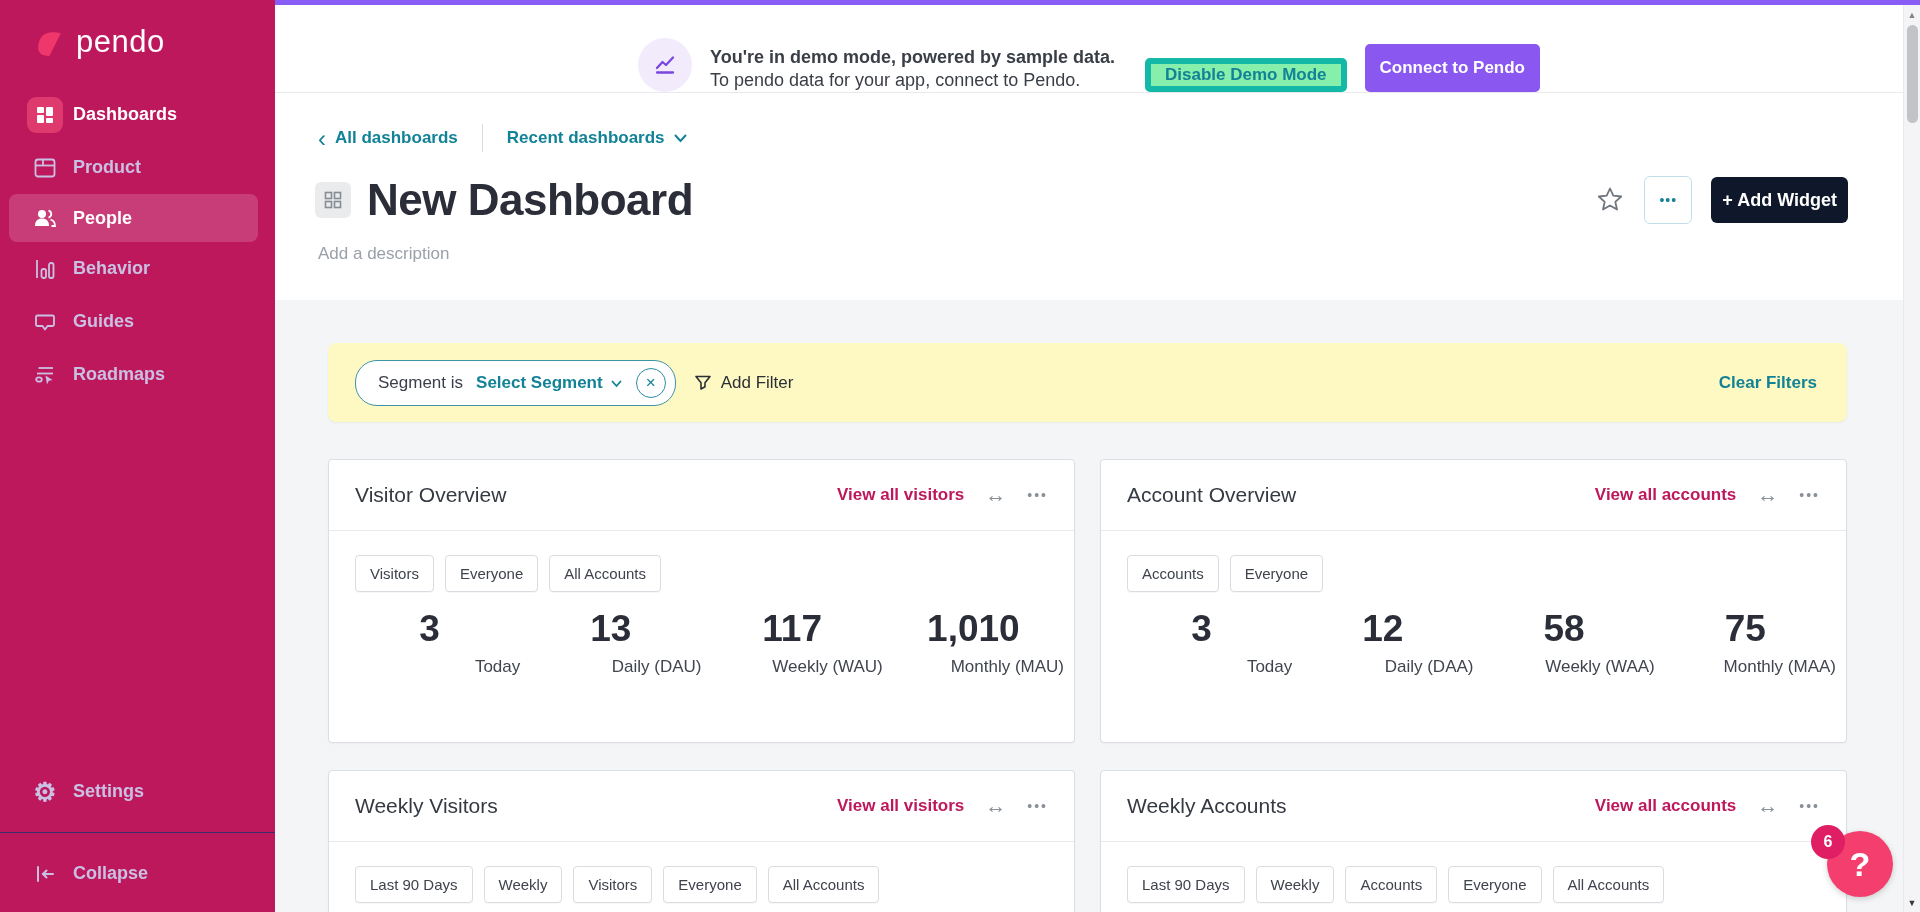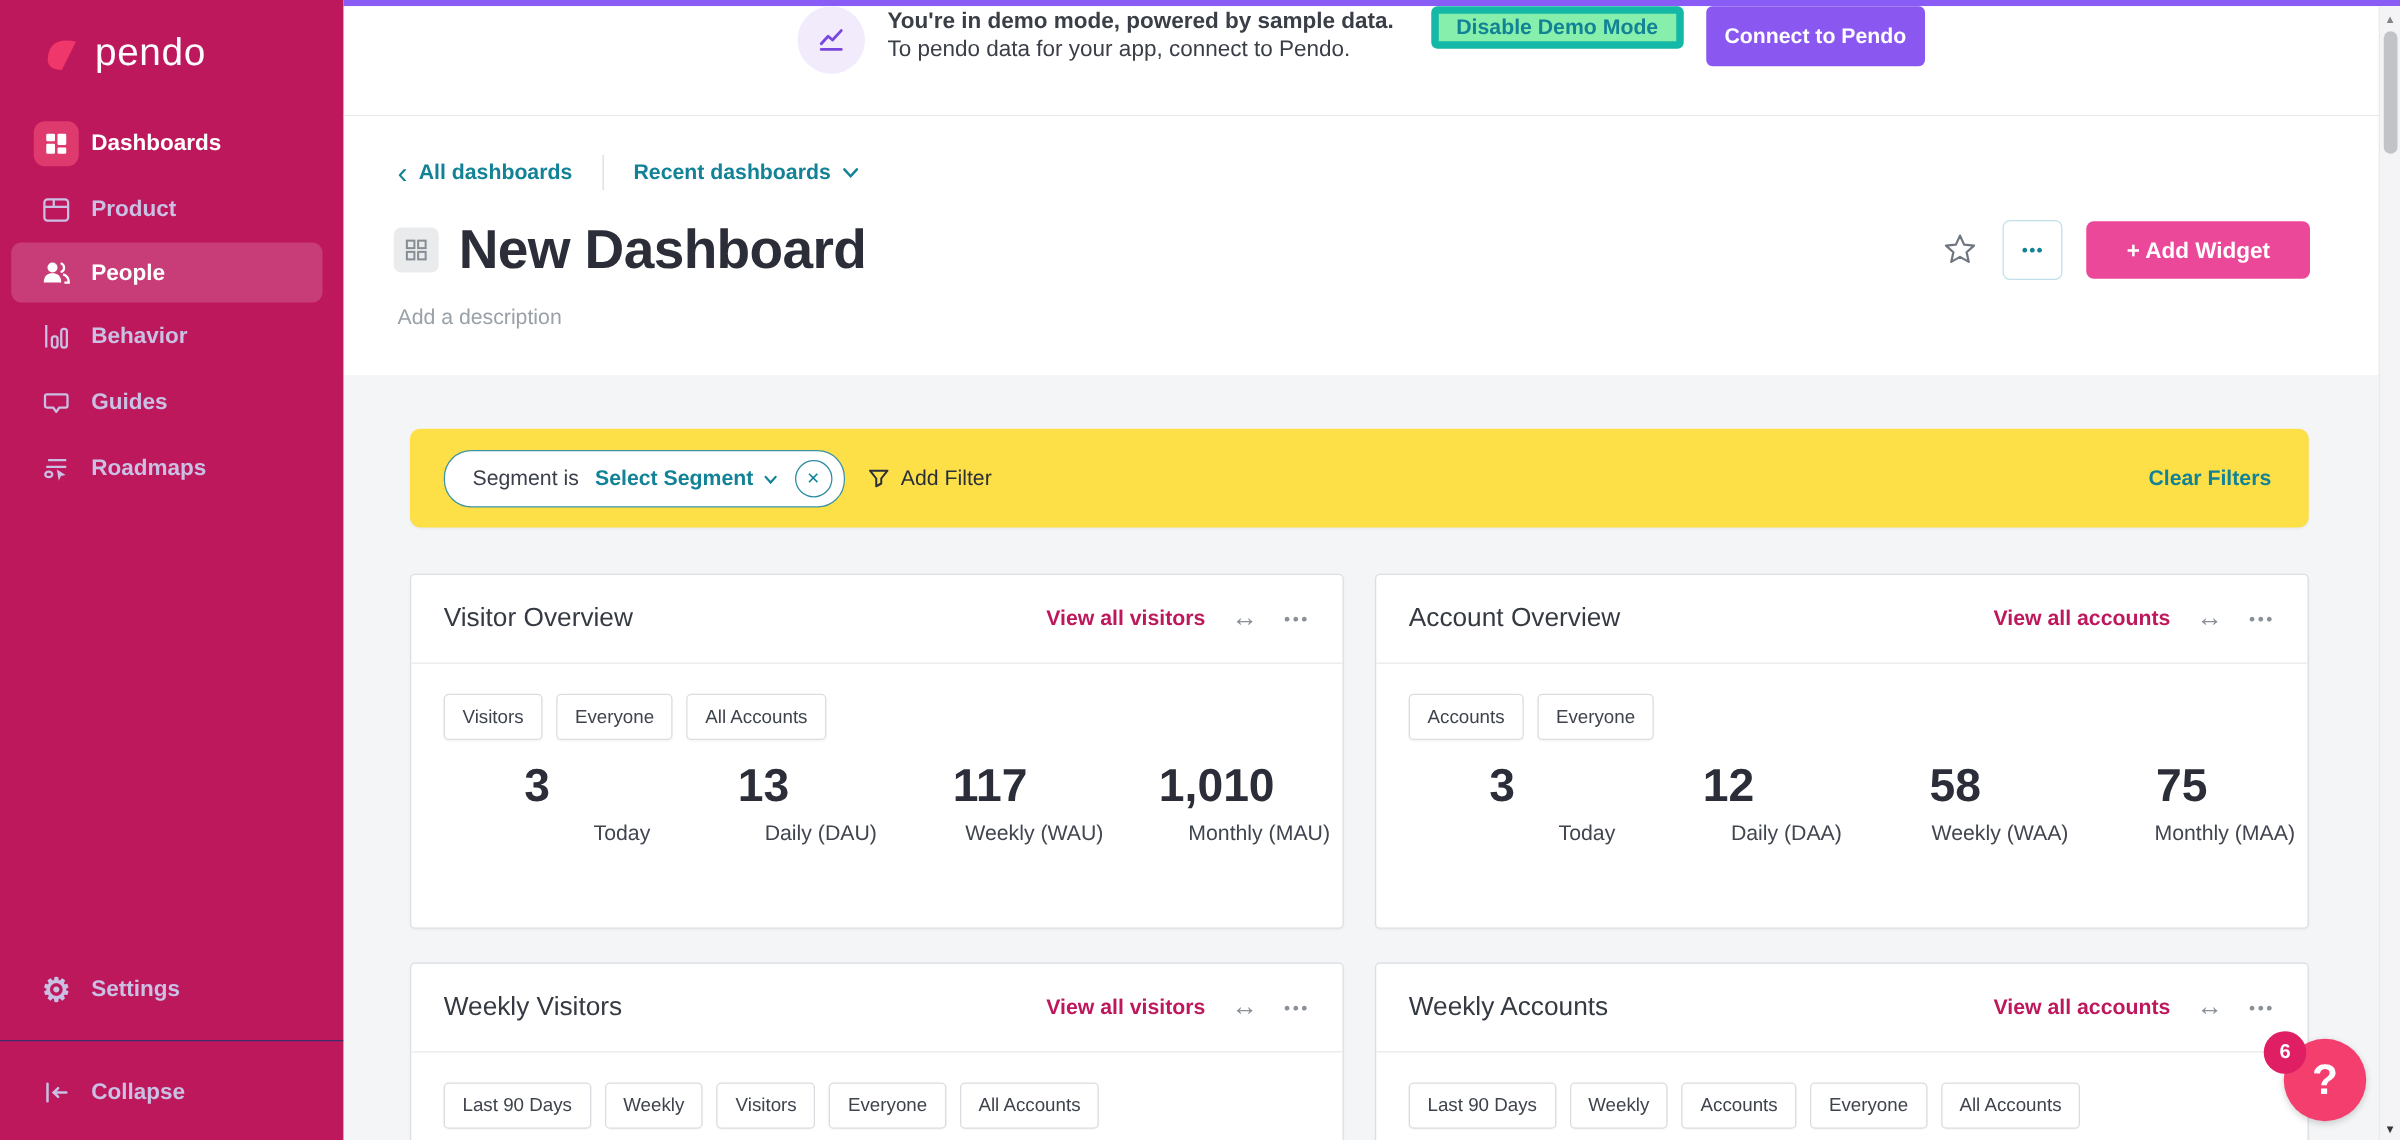--- a/index.html
+++ b/index.html
@@ -17,45 +17,45 @@
   .nav-item.active{background:rgba(255,255,255,.16);margin:0 17px 0 9px;border-radius:8px;padding-left:18px;height:48px;color:#FFFFFF;font-weight:700;}
   .dash-badge{width:36px;height:36px;background:#DE3A6E;border-radius:9px;display:flex;align-items:center;justify-content:center;}
   .sidebar-bottom{margin-top:auto;padding-bottom:12px;}
   .sb-divider{height:1px;background:#3D2C6B;margin:14px 0;}
   .gear-glyph{font-size:26px;line-height:1;color:#C9C0E4;}
 
   
   .main{position:absolute;left:275px;top:0;width:1645px;height:912px;background:#fff;}
   .topbar{height:5px;background:#8A5CF6;}
 
-  .demo-banner{height:87px;background:#fff;border-bottom:1px solid #E9EAEC;display:flex;align-items:flex-start;justify-content:center;padding-right:17px;}
+  .demo-banner{height:87px;background:#fff;border-bottom:1px solid #E9EAEC;display:flex;align-items:flex-end;justify-content:center;padding-right:17px;}
   .banner-icon{width:54px;height:54px;border-radius:50%;background:#F2EBFC;display:flex;align-items:center;justify-content:center;margin-right:18px;}
   .banner-text{margin-right:30px;}
   .banner-title{font-size:18px;font-weight:700;color:#3A3E46;line-height:23px;}
   .banner-sub{font-size:18px;font-weight:400;color:#3A3E46;line-height:23px;}
   .btn-outline-teal{background:#86efac;border:6px solid #14b8a6;color:#128297;font-family:inherit;font-size:17px;font-weight:700;border-radius:5px;height:34px;padding:0 14px;cursor:pointer;}
   .btn-purple{background:#8A57F0;border:none;color:#fff;font-family:inherit;font-size:17px;font-weight:700;border-radius:5px;height:48px;padding:0 15px;margin-left:18px;cursor:pointer;}
 
   .page-header{position:relative;height:207px;background:#fff;}
   .breadcrumb{position:absolute;left:43px;top:31px;display:flex;align-items:center;font-size:17px;font-weight:700;color:#128297;}
   .crumb-chevron{font-size:24px;line-height:17px;margin-right:9px;font-weight:400;}
   .crumb-divider{width:1px;height:28px;background:#D8DBDF;margin:0 24px;}
   .crumb-link{cursor:pointer;}
   .crumb-caret{margin-left:9px;}
   .title-row{position:absolute;left:40px;top:82px;display:flex;align-items:center;}
   .grid-badge{width:36px;height:36px;background:#E9EBED;border-radius:6px;display:flex;align-items:center;justify-content:center;margin-right:16px;}
   .page-title{font-size:44px;font-weight:700;color:#2B2E38;margin:0;letter-spacing:-.5px;}
   .header-actions{position:absolute;right:72px;top:84px;display:flex;align-items:center;gap:19px;height:46px;}
   .ellipsis-btn{width:46px;height:46px;background:#fff;border:1px solid #BFE0E8;border-radius:6px;color:#128297;font-size:14px;letter-spacing:1px;display:flex;align-items:center;justify-content:center;cursor:pointer;}
-  .add-widget-btn{height:46px;background:#ec4899;border:none;border-radius:6px;color:#fff;font-family:inherit;font-size:18px;font-weight:700;padding:0 32px;cursor:pointer;}
+  .add-widget-btn{height:46px;background:#0f172a;border:none;border-radius:6px;color:#fff;font-family:inherit;font-size:18px;font-weight:700;padding:0 11px;cursor:pointer;}
   .description{position:absolute;left:43px;top:151px;font-size:17px;color:#9AA0A8;cursor:text;}
 
   .content{position:absolute;top:300px;left:0;width:1628px;height:612px;background:#F4F5F7;padding:43px 56px 0 53px;box-sizing:border-box;overflow:hidden;}
 
-  .filter-card{height:79px;background:#fde047;border-radius:8px;display:flex;align-items:center;padding:0 30px 0 27px;box-shadow:0 1px 2px rgba(16,24,40,.05);}
+  .filter-card{height:79px;background:#fef9c3;border-radius:8px;display:flex;align-items:center;padding:0 30px 0 27px;box-shadow:0 1px 2px rgba(16,24,40,.05);}
   .segment-pill{display:flex;align-items:center;height:44px;border:1px solid #3E93A6;border-radius:22px;padding:0 9px 0 22px;background:#fff;}
   .segment-prefix{font-size:17px;color:#3A3F4B;margin-right:13px;}
   .segment-value{font-size:17px;font-weight:700;color:#128297;cursor:pointer;}
   .segment-caret{margin:2px 14px 0 8px;}
   .x-circle{width:30px;height:30px;border:1.5px solid #2E8CA0;border-radius:50%;display:flex;align-items:center;justify-content:center;color:#128297;font-size:17px;line-height:1;cursor:pointer;box-sizing:border-box;}
   .add-filter{display:flex;align-items:center;gap:9px;margin-left:18px;font-size:17px;color:#2B3038;cursor:pointer;}
   .clear-filters{margin-left:auto;font-size:17px;font-weight:600;color:#128297;cursor:pointer;}
 
   .widgets{display:grid;grid-template-columns:1fr 1fr;column-gap:25px;row-gap:27px;margin-top:37px;}
   .card{background:#fff;border:1px solid #DBDEE2;border-radius:4px;height:284px;overflow:hidden;box-shadow:0 1px 2px rgba(16,24,40,.04);box-sizing:border-box;}

